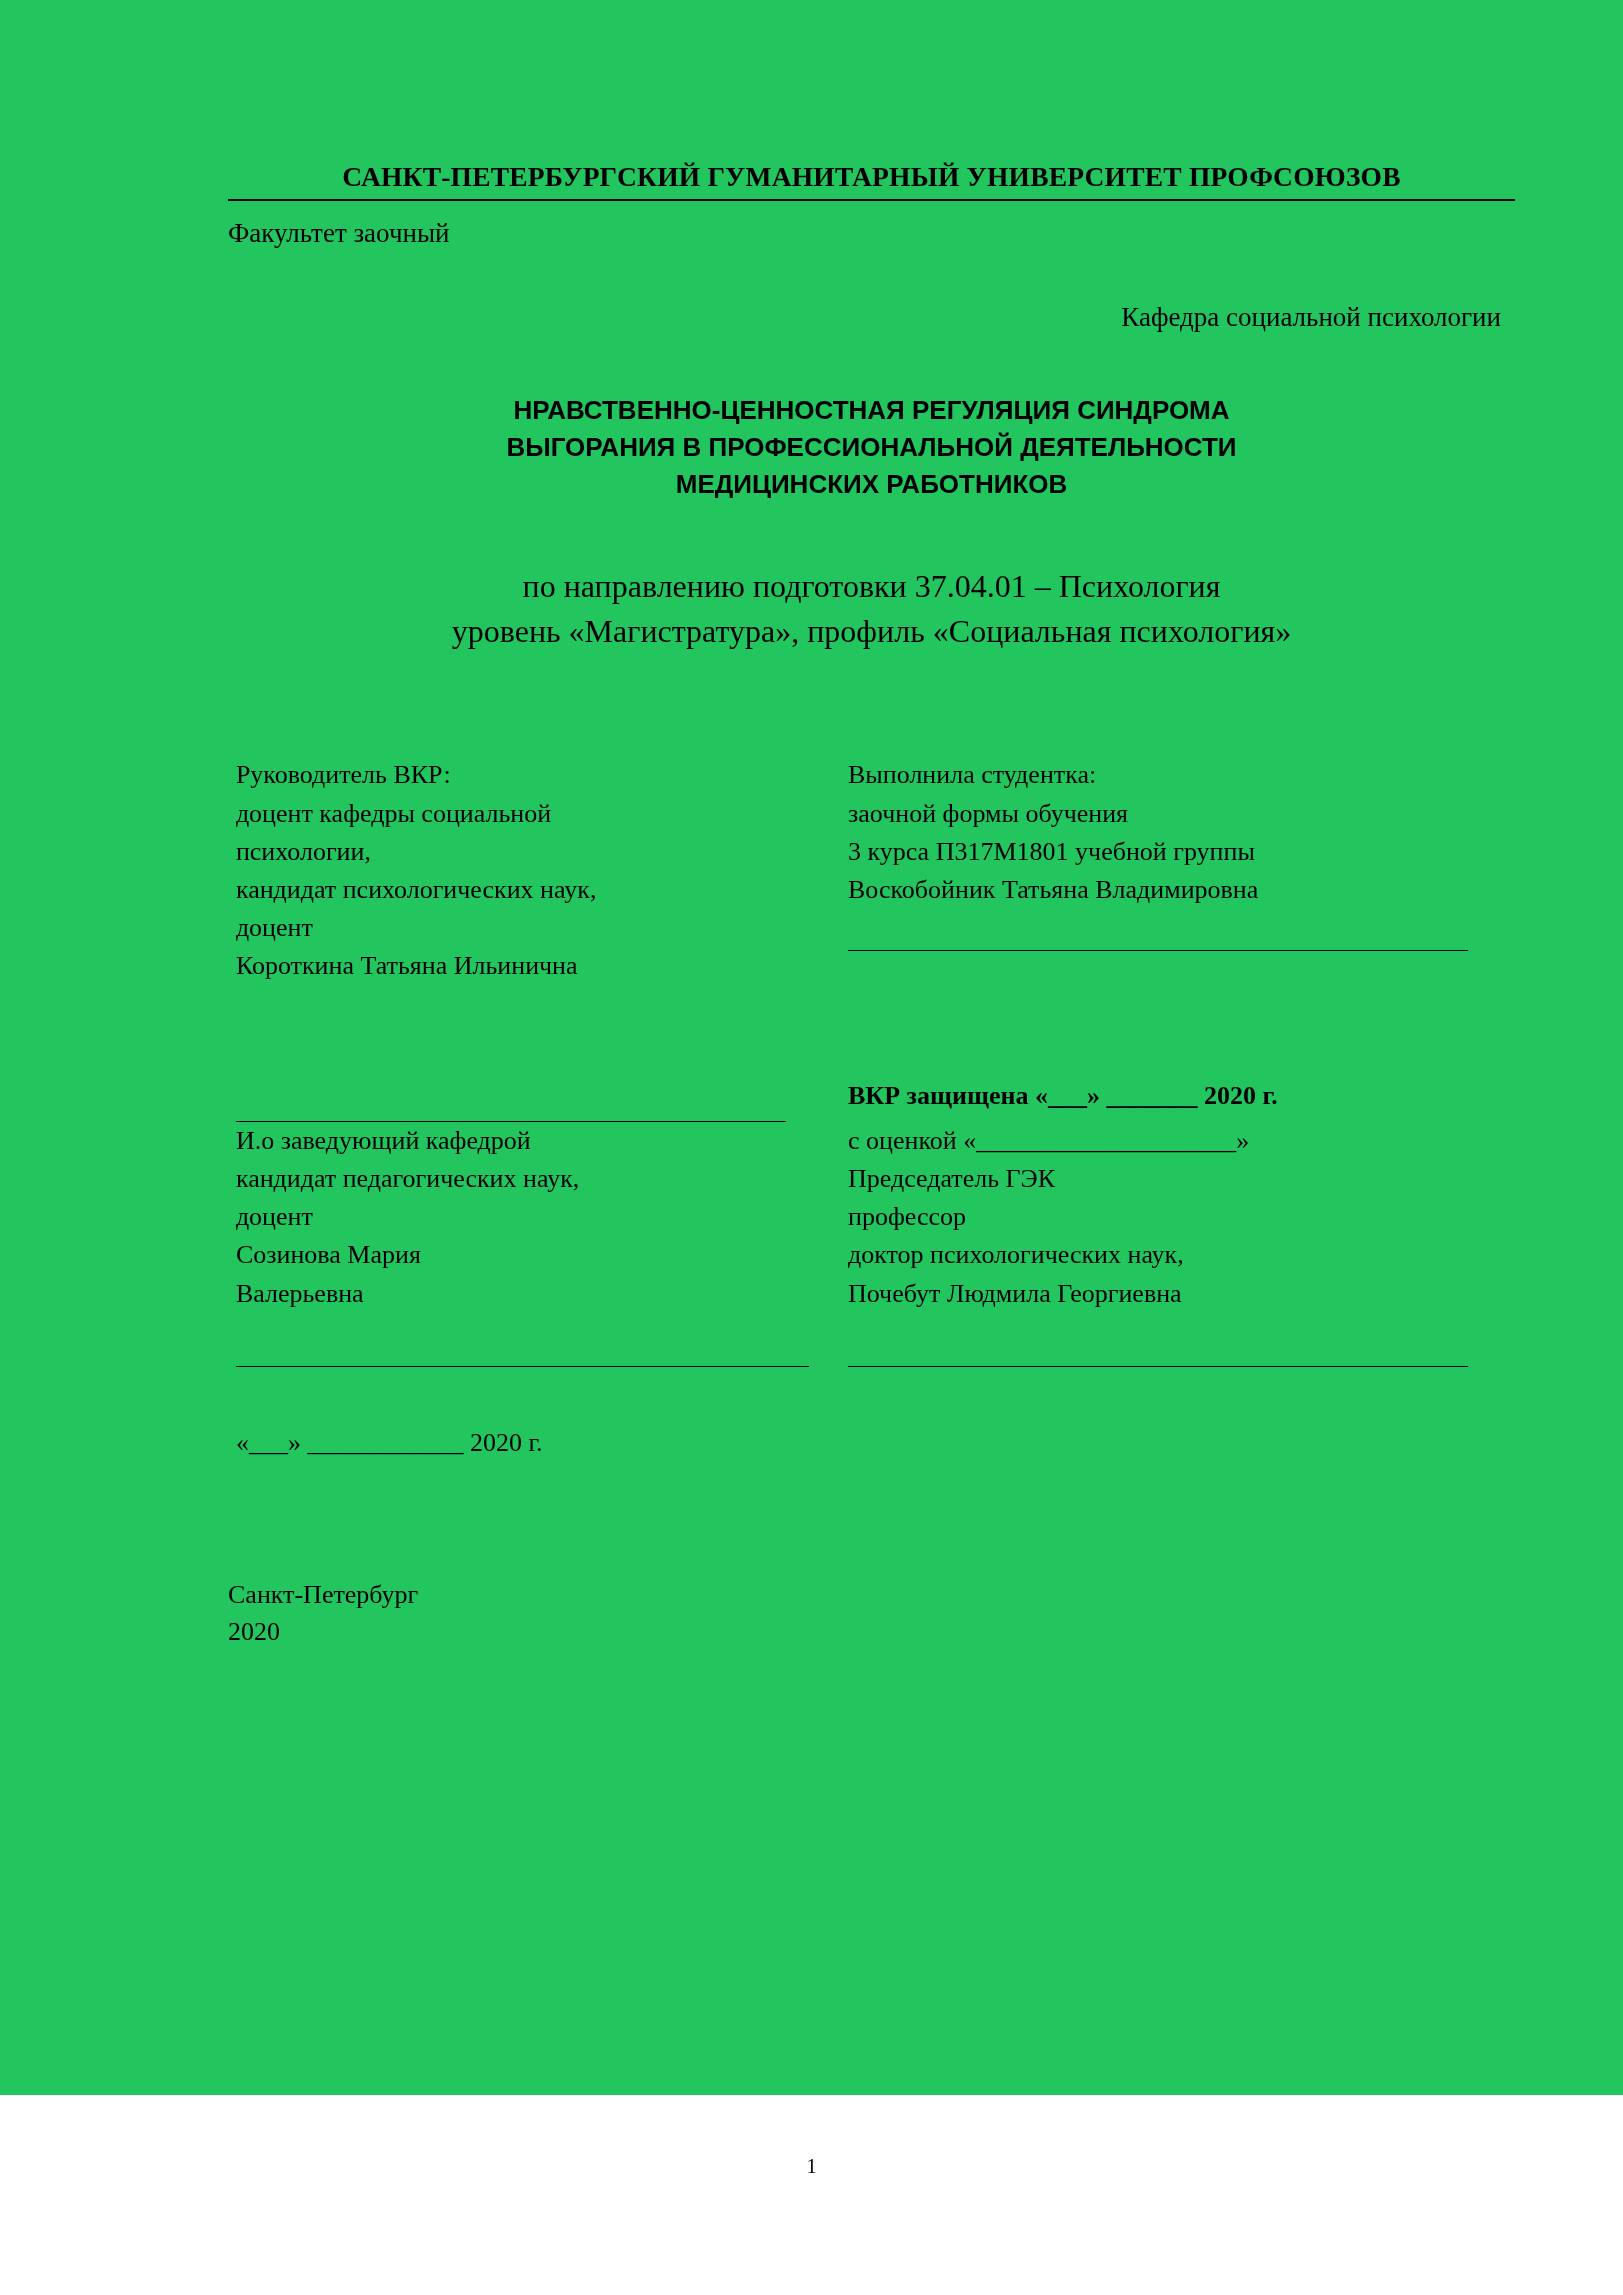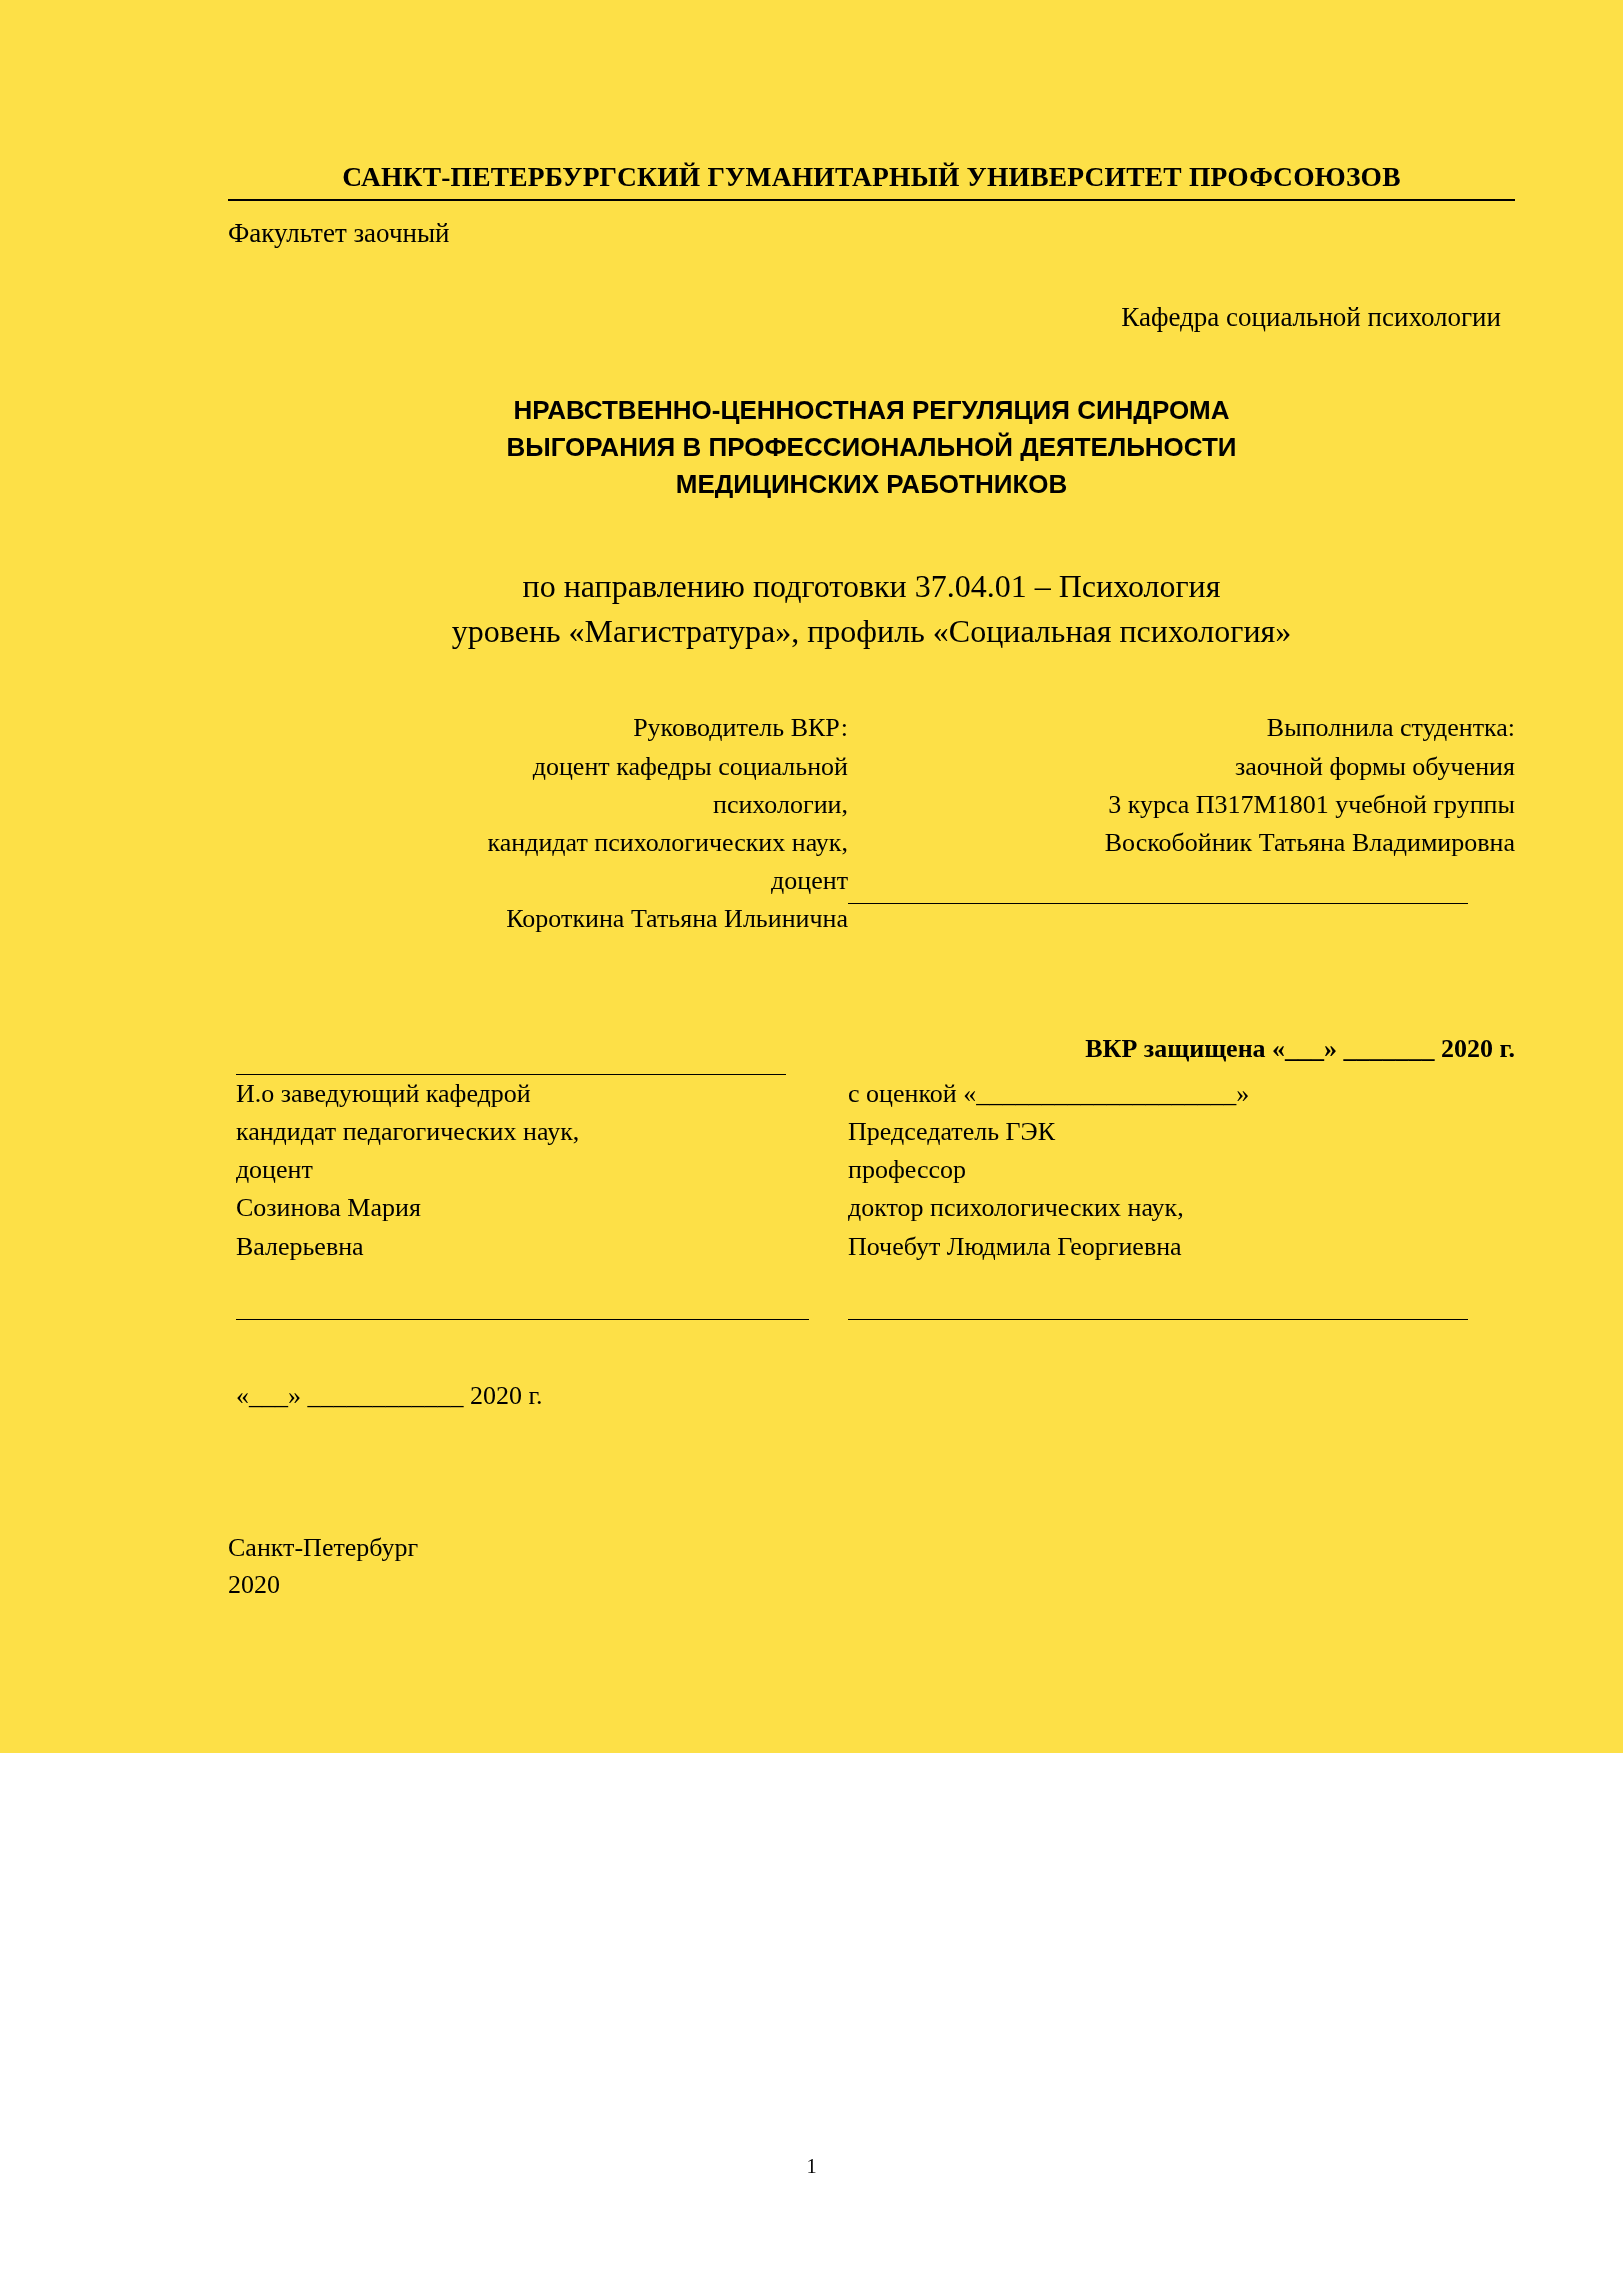--- a/index.html
+++ b/index.html
@@ -13,22 +13,22 @@
     font-family: "Liberation Serif", serif;
     color: #000000;
     position: relative;
     overflow: hidden;
   }
   .page {
     position: absolute;
     left: 0;
     top: 0;
     width: 1623px;
-    height: 1753px;
-    background: #fde047;
+    height: 2095px;
+    background: #22c55e;
   }
   .content {
     position: absolute;
     left: 228px;
     top: 161px;
     width: 1287px;
   }
 
   
   .univ-line {
@@ -75,24 +75,23 @@
   .program-block {
     text-align: center;
     font-size: 32px;
     line-height: 1.42;
     margin-top: 61px;
   }
 
   
   .cols {
     position: relative;
-    margin-top: 55px;
+    margin-top: 102px;
     display: flex;
     gap: 0;
-    text-align: right;
   }
   .col-left {
     width: 620px;
     padding-left: 7.9px;
     box-sizing: border-box;
   }
   .col-right {
     width: 667px;
     box-sizing: border-box;
   }

